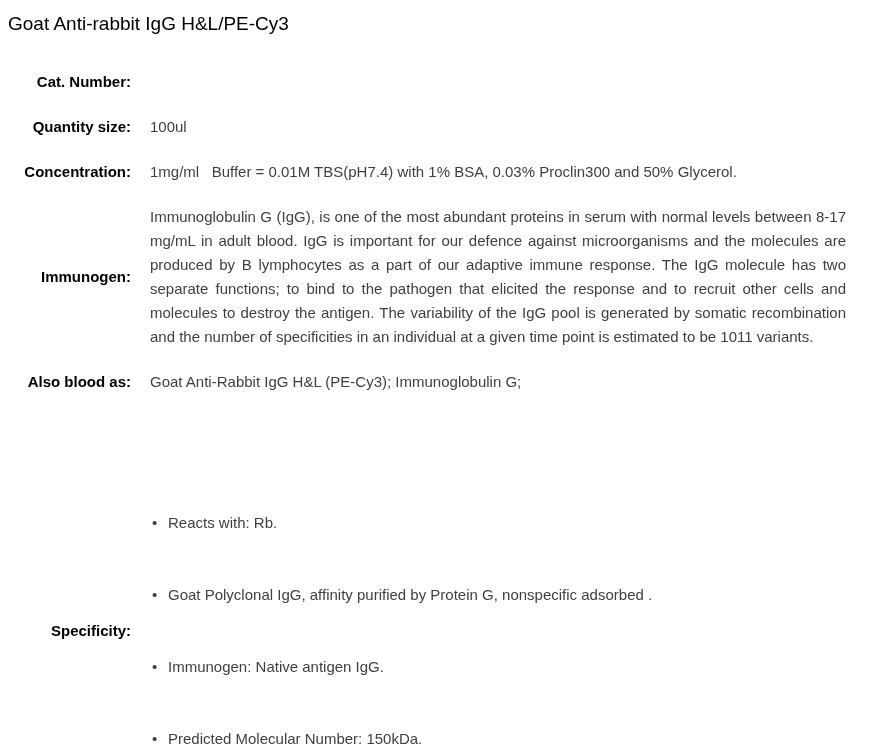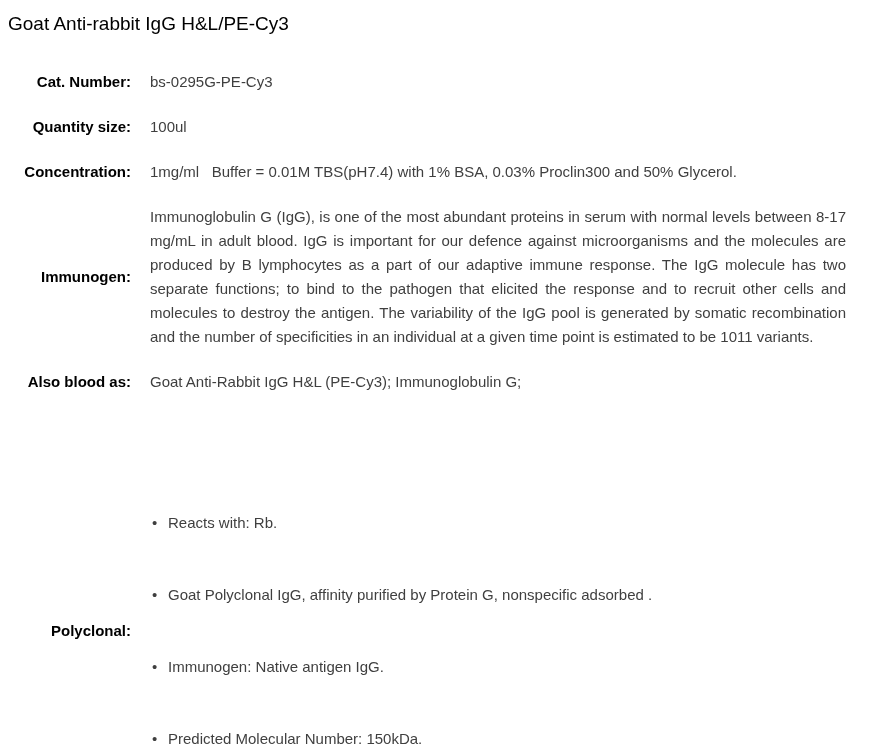--- a/index.html
+++ b/index.html
@@ -68,21 +68,20 @@
 </style>
 </head>
 <body>
 
 <div class="doc">
 
   <h1 class="doc-title">Goat Anti-rabbit IgG H&amp;L/PE-Cy3</h1>
 
   <div class="row">
     <div class="row-label">Cat. Number:</div>
-    <div class="row-value">bs-0295G-PE-Cy3</div>
   </div>
 
   <div class="row">
     <div class="row-label">Quantity size:</div>
     <div class="row-value">100ul</div>
   </div>
 
   <div class="row">
     <div class="row-label">Concentration:</div>
     <div class="row-value">1mg/ml   Buffer = 0.01M TBS(pH7.4) with 1% BSA, 0.03% Proclin300 and 50% Glycerol.</div>
@@ -92,21 +91,21 @@
     <div class="row-label">Immunogen:</div>
     <div class="row-value justified">Immunoglobulin G (IgG), is one of the most abundant proteins in serum with normal levels between 8-17 mg/mL in adult blood. IgG is important for our defence against microorganisms and the molecules are produced by B lymphocytes as a part of our adaptive immune response. The IgG molecule has two separate functions; to bind to the pathogen that elicited the response and to recruit other cells and molecules to destroy the antigen. The variability of the IgG pool is generated by somatic recombination and the number of specificities in an individual at a given time point is estimated to be 1011 variants.</div>
   </div>
 
   <div class="row">
     <div class="row-label">Also blood as:</div>
     <div class="row-value">Goat Anti-Rabbit IgG H&amp;L (PE-Cy3); Immunoglobulin G;</div>
   </div>
 
   <div class="row">
-    <div class="row-label">Polyclonal:</div>
+    <div class="row-label">Specificity:</div>
     <div class="row-value">
       <ul class="bullet-list">
         <li>Reacts with: Rb.</li>
         <li>Goat Polyclonal IgG, affinity purified by Protein G, nonspecific adsorbed .</li>
         <li>Immunogen: Native antigen IgG.</li>
         <li>Predicted Molecular Number: 150kDa.</li>
       </ul>
     </div>
   </div>
 

